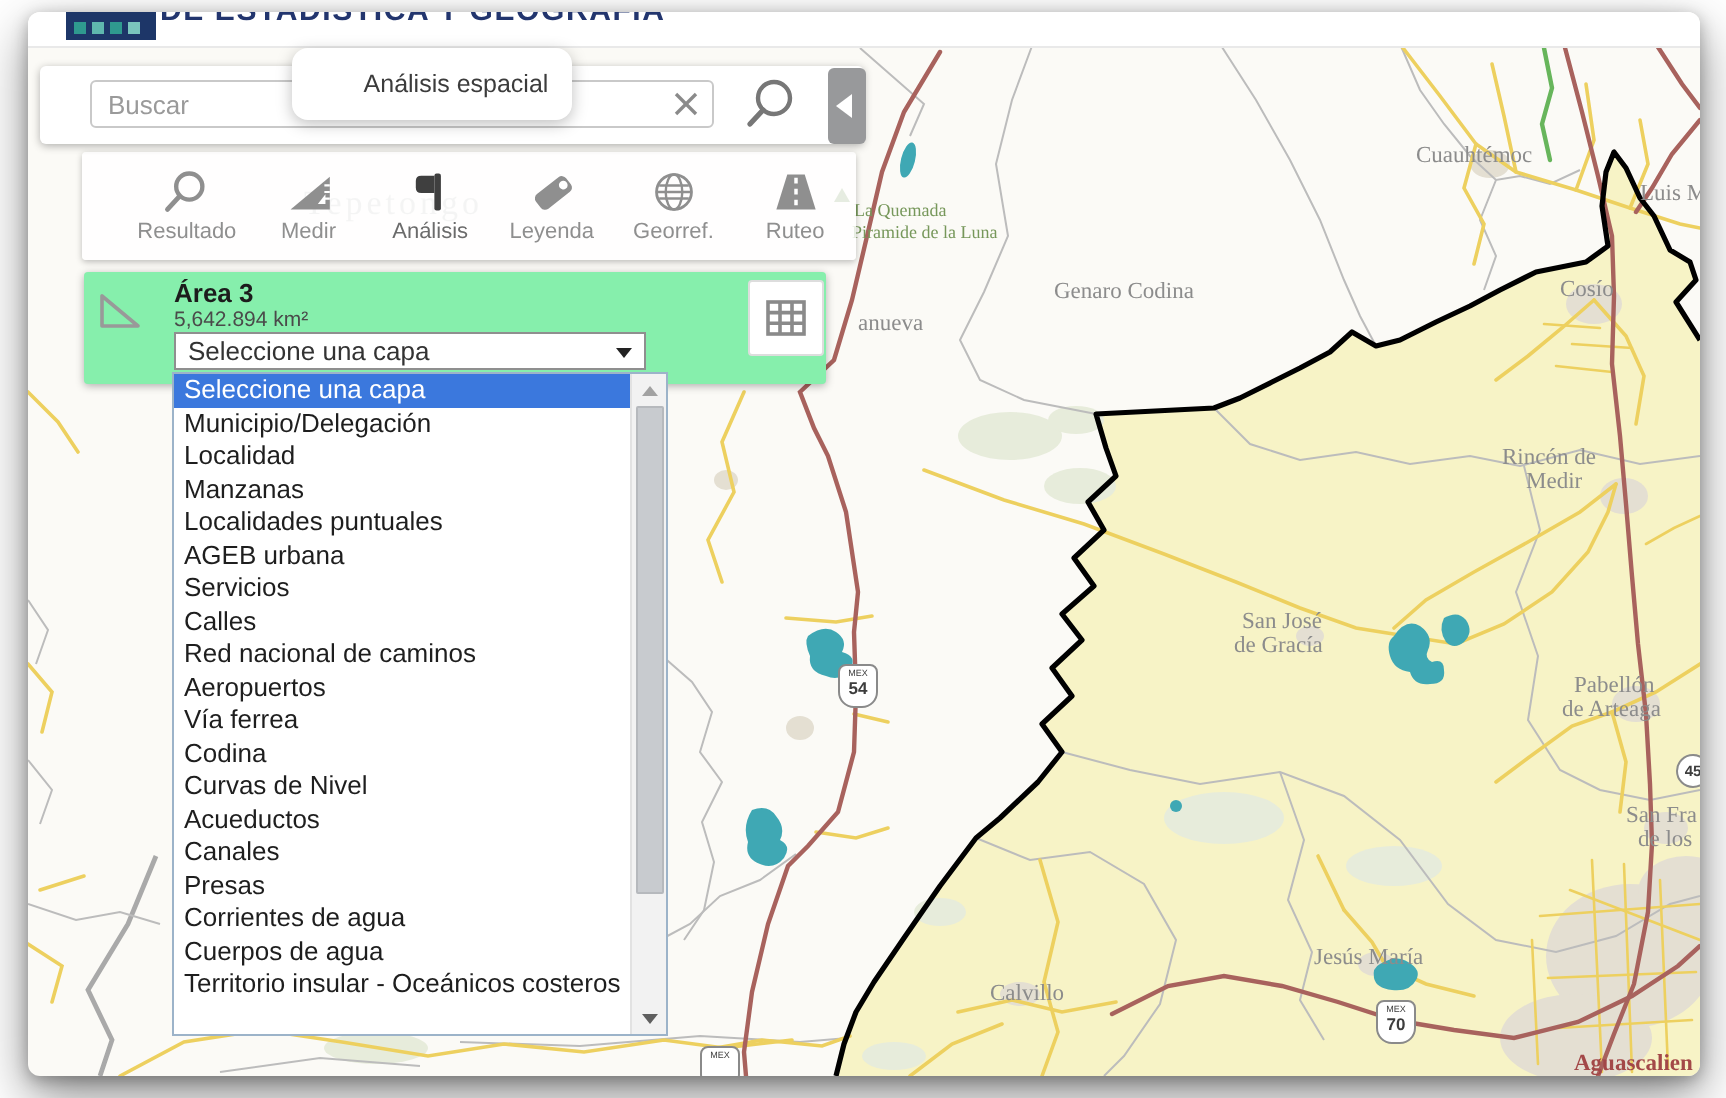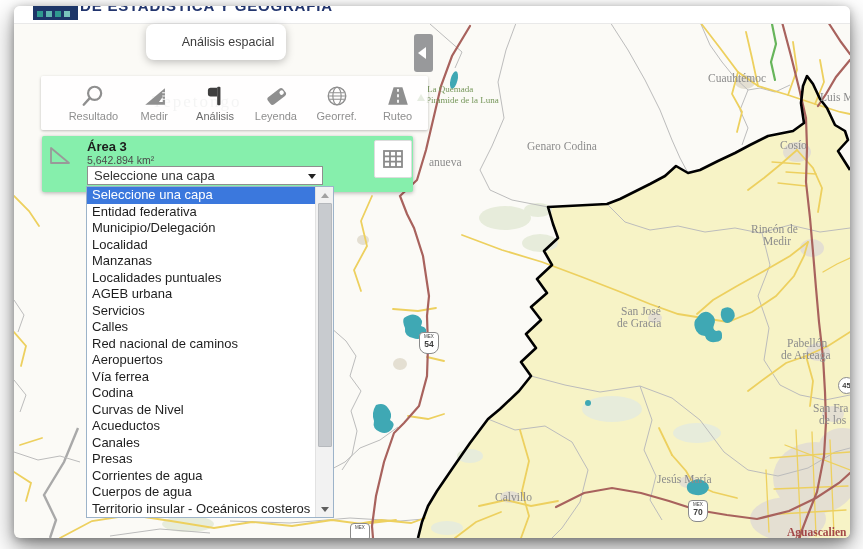--- a/index.html
+++ b/index.html
@@ -13,21 +13,21 @@
   #logo .sq{position:absolute;bottom:3px;width:6px;height:6px;background:#2f9a8f;}
   #logo .s1{left:4px}#logo .s2{left:13px;background:#5fb7ae}#logo .s3{left:22px}#logo .s4{left:31px;background:#7ac5bd}
   #header-title{position:absolute;left:66px;top:-9px;font-size:15px;font-weight:bold;color:#22356e;
     letter-spacing:.8px;white-space:nowrap;}
   
   #map{position:absolute;inset:0;z-index:1;}
   #map svg{position:absolute;left:0;top:0;}
   #labels{position:absolute;inset:0;z-index:3;pointer-events:none;}
   .maplabel{position:absolute;white-space:nowrap;font-size:11.5px;color:#8c8c8c;font-family:Liberation Serif, serif;}
   .maplabel.town{color:#8c8c8c;}
-  .maplabel.landmark{color:#76975a;font-size:9px;}
+  .maplabel.landmark{color:#76975a;font-size:9px;margin-top:16px;}
   .maplabel.city{color:#a34848;font-weight:bold;}
   .maplabel.ghost{color:#c4c4c4;font-size:17px;letter-spacing:2px;z-index:2;}
   .shield{position:absolute;background:#fff;border:1px solid #8a8a8a;text-align:center;color:#3d3d3d;z-index:4;}
   .shield.rect{width:18px;height:20px;border-radius:4px 4px 8px 8px;}
   .shield.circle{width:15px;height:15px;border-radius:50%;}
   .shield .t{display:block;font-size:4.5px;line-height:6px;margin-top:1px;}
   .shield .n{display:block;font-size:8.5px;font-weight:bold;line-height:9px;}
   .shield.circle .n{line-height:15px;font-size:7.5px;}
   
   #tooltip{position:absolute;left:132px;top:18px;width:116px;height:36px;background:#fff;border-radius:8px;
@@ -253,20 +253,35 @@
       <span class="sq s1"></span>
         <span class="sq s2"></span>
         <span class="sq s3"></span>
         <span class="sq s4"></span>
     </div>
     <div id="header-title">DE ESTADÍSTICA Y GEOGRAFÍA</div>
   </div>
 
   <div id="tooltip">Análisis espacial</div>
 
+  <div id="searchbar">
+    <input id="search-input" type="text" placeholder="Buscar" style="">
+    <div id="clear-btn">
+      <svg width="18" height="18" viewBox="0 0 18 18">
+          <line x1="4" y1="4" x2="14" y2="14" stroke="#8a8a8a" stroke-width="1.7"></line>
+          <line x1="14" y1="4" x2="4" y2="14" stroke="#8a8a8a" stroke-width="1.7"></line>
+        </svg>
+    </div>
+    <div id="mag-btn">
+      <svg width="32" height="30" viewBox="0 0 32 30">
+          <circle cx="17" cy="11" r="8" fill="none" stroke="#777" stroke-width="2.2"></circle>
+          <line x1="11.5" y1="17" x2="5" y2="24" stroke="#777" stroke-width="2.6" stroke-linecap="round"></line>
+        </svg>
+    </div>
+  </div>
   <div id="collapse-tab">
     <div class="tri"></div>
   </div>
 
   <div id="toolbar">
     <div class="tool">
       <svg width="24" height="24" viewBox="0 0 22 22">
           <circle cx="12.5" cy="8.5" r="6" fill="none" stroke="#8f8f8f" stroke-width="2"></circle>
           <line x1="8" y1="13" x2="2.5" y2="19" stroke="#8f8f8f" stroke-width="2.2" stroke-linecap="round"></line>
         </svg>
@@ -333,21 +348,20 @@
           <line x1="8" y1="2" x2="8" y2="18" stroke="#8a8a8a" stroke-width="1.8"></line>
           <line x1="14" y1="2" x2="14" y2="18" stroke="#8a8a8a" stroke-width="1.8"></line>
           <line x1="2" y1="7.3" x2="20" y2="7.3" stroke="#8a8a8a" stroke-width="1.8"></line>
           <line x1="2" y1="12.6" x2="20" y2="12.6" stroke="#8a8a8a" stroke-width="1.8"></line>
         </svg>
     </div>
   </div>
 
   <div id="dropdown">
     <div class="dd-opt sel">Seleccione una capa</div>
-      <div class="dd-opt">Entidad federativa</div>
       <div class="dd-opt">Municipio/Delegación</div>
       <div class="dd-opt">Localidad</div>
       <div class="dd-opt">Manzanas</div>
       <div class="dd-opt">Localidades puntuales</div>
       <div class="dd-opt">AGEB urbana</div>
       <div class="dd-opt">Servicios</div>
       <div class="dd-opt">Calles</div>
       <div class="dd-opt">Red nacional de caminos</div>
       <div class="dd-opt">Aeropuertos</div>
       <div class="dd-opt">Vía ferrea</div>

